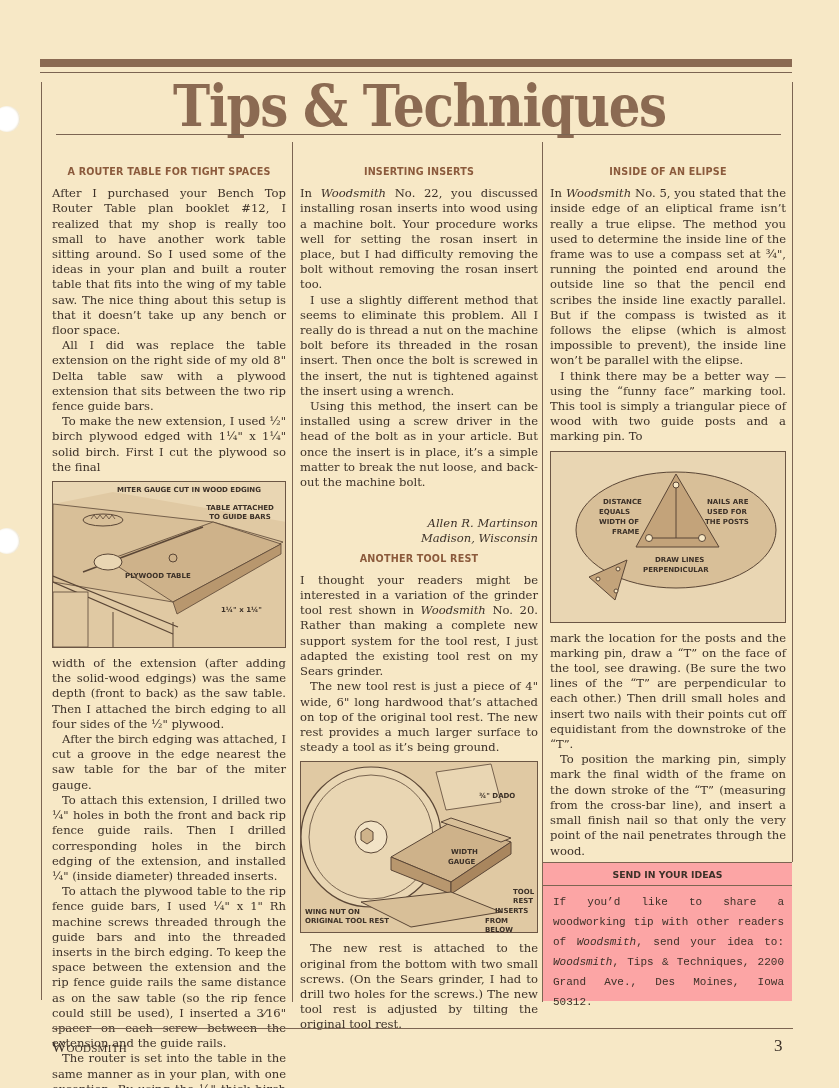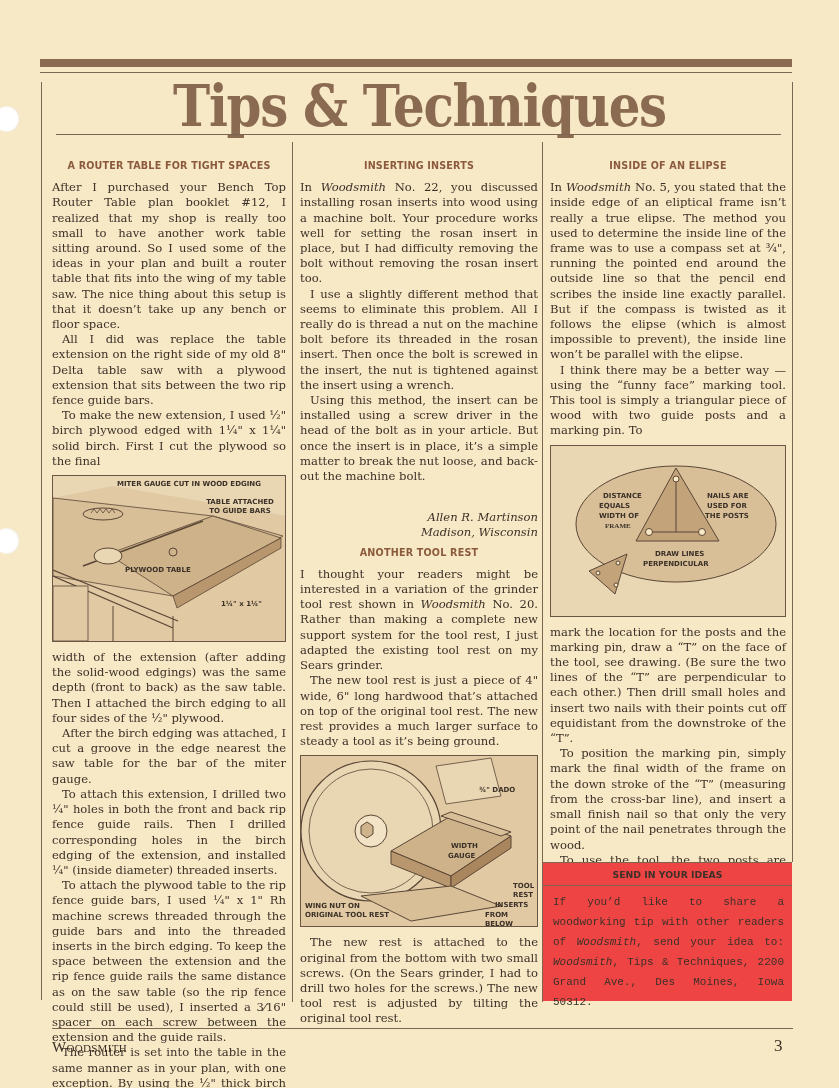--- a/index.html
+++ b/index.html
@@ -20,29 +20,29 @@
     color:#8b6a52; letter-spacing:-1.5px; transform:scaleX(0.86); transform-origin:center;
   }
   .title-rule { position:absolute; left:56px; top:134px; width:725px; height:1px; background:#7c6552; }
   .col { position:absolute; top:150px; font-size:11.6px; line-height:15.2px; text-align:justify; }
   .col1 { left:52px; width:234px; }
   .col2 { left:300px; width:238px; }
   .col3 { left:550px; width:236px; }
   .colrule { position:absolute; width:1px; background:#7c6552; top:142px; }
   .head {
     font-family:"DejaVu Sans", sans-serif; font-weight:bold; font-size:9.6px;
-    color:#8b5a3c; text-align:center; letter-spacing:0.2px; margin:8px 0 7px 0;
+    color:#8b5a3c; text-align:center; letter-spacing:0.2px; margin:14px 0 7px 0;
   }
   p { margin:0; text-indent:10px; }
   p.first { text-indent:0; }
   .sig { text-align:right; font-style:italic; font-size:11.6px; line-height:15.2px; margin-top:18px; }
   .fig { border:1px solid #6b5645; background:#e0c9a3; margin:6px 0 8px 0; position:relative; overflow:hidden; }
   .fig svg { display:block; }
   .lbl { position:absolute; font-family:"DejaVu Sans", sans-serif; font-weight:bold; font-size:7px; color:#3c3128; line-height:9px; }
-  .ideas { position:absolute; left:543px; top:862px; width:249px; height:138px; background:#ef4444; border-top:1px solid #7c6552; }
+  .ideas { position:absolute; left:543px; top:862px; width:249px; height:138px; background:#fca5a5; border-top:1px solid #7c6552; }
   .ideas .ihead { height:22px; line-height:24px; border-bottom:1px solid #7c6552; font-family:"DejaVu Sans", sans-serif; font-weight:bold; font-size:9.3px; color:#3c3128; text-align:center; }
   .ideas .ibody { padding:6px 8px 0 10px; font-family:Liberation Mono, monospace; font-size:11px; line-height:20px; text-align:justify; color:#3c3128; }
   .ideas p { text-indent:10px; }
   .ideas p.first { text-indent:0; }
   .bottomrule { position:absolute; left:52px; top:1028px; width:741px; height:1px; background:#7c6552; }
   .footer-left { position:absolute; left:52px; top:1039px; font-family:"Liberation Serif", serif; font-size:15px; color:#3c3128; font-variant:small-caps; letter-spacing:0.3px; }
   .footer-right { position:absolute; left:774px; top:1036px; font-family:"Liberation Serif", serif; font-size:17px; color:#3c3128; }
   i { font-style:italic; }
 </style>
 </head>
@@ -151,21 +151,21 @@
       <circle cx="98" cy="86" r="3.5" fill="#f7e8c6" stroke="#5a4636"></circle>
       <circle cx="151" cy="86" r="3.5" fill="#f7e8c6" stroke="#5a4636"></circle>
       <polygon points="38,125 76,108 64,148" fill="#c3a37a" stroke="#5a4636"></polygon>
       <circle cx="47" cy="127" r="2" fill="#f7e8c6" stroke="#5a4636"></circle>
       <circle cx="67" cy="117" r="2" fill="#f7e8c6" stroke="#5a4636"></circle>
       <circle cx="65" cy="139" r="2" fill="#f7e8c6" stroke="#5a4636"></circle>
     </svg>
     <span class="lbl" style="left:52px; top:46px;">DISTANCE</span>
     <span class="lbl" style="left:48px; top:56px;">EQUALS</span>
     <span class="lbl" style="left:48px; top:66px;">WIDTH OF</span>
-    <span class="lbl" style="left:54px; top:76px;font-family:Liberation Serif, serif;">FRAME</span>
+    <span class="lbl" style="left:61px; top:76px;">FRAME</span>
     <span class="lbl" style="left:156px; top:46px;">NAILS ARE</span>
     <span class="lbl" style="left:156px; top:56px;">USED FOR</span>
     <span class="lbl" style="left:154px; top:66px;">THE POSTS</span>
     <span class="lbl" style="left:104px; top:104px;">DRAW LINES</span>
     <span class="lbl" style="left:92px; top:114px;">PERPENDICULAR</span>
   </div>
   <p class="first">mark the location for the posts and the marking pin, draw a “T” on the face of the tool, see drawing. (Be sure the two lines of the “T” are perpendicular to each other.) Then drill small holes and insert two nails with their points cut off equidistant from the downstroke of the “T”.</p>
   <p>To position the marking pin, simply mark the final width of the frame on the down stroke of the “T” (measuring from the cross-bar line), and insert a small finish nail so that only the very point of the nail penetrates through the wood.</p>
   <p>To use the tool, the two posts are pressed against the outside edge of the frame as the tool is guided around the elipse. Then the marking pin scribes a line equidistant from the elipse.</p>
   <div class="sig">

